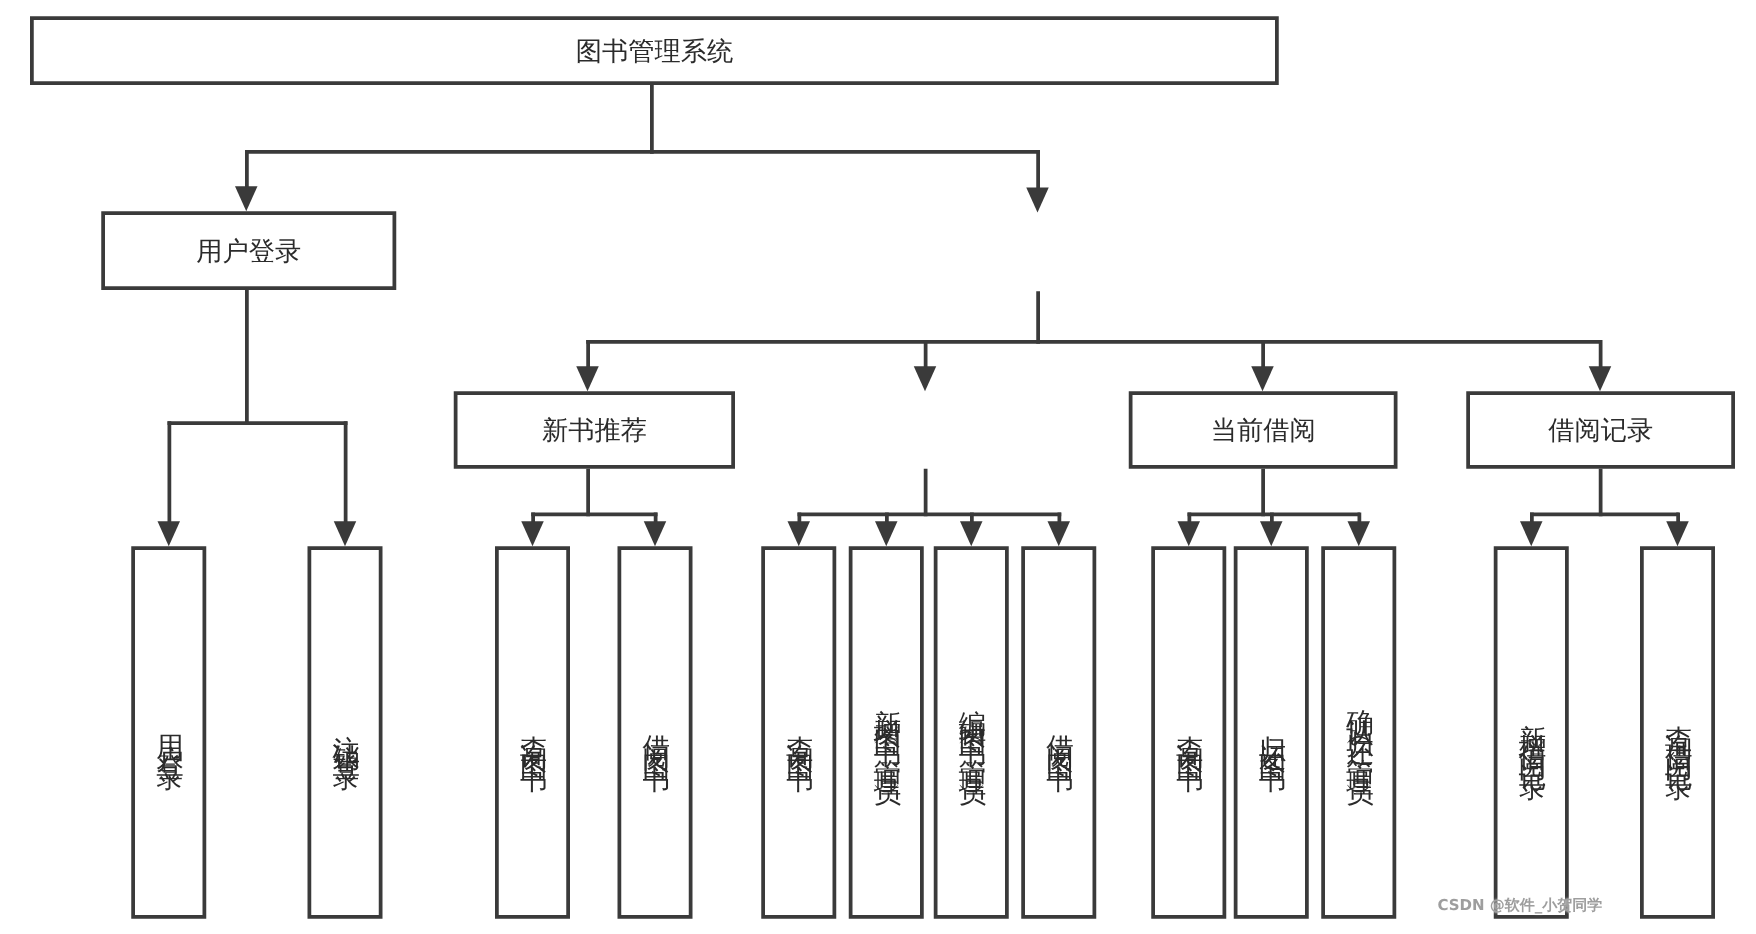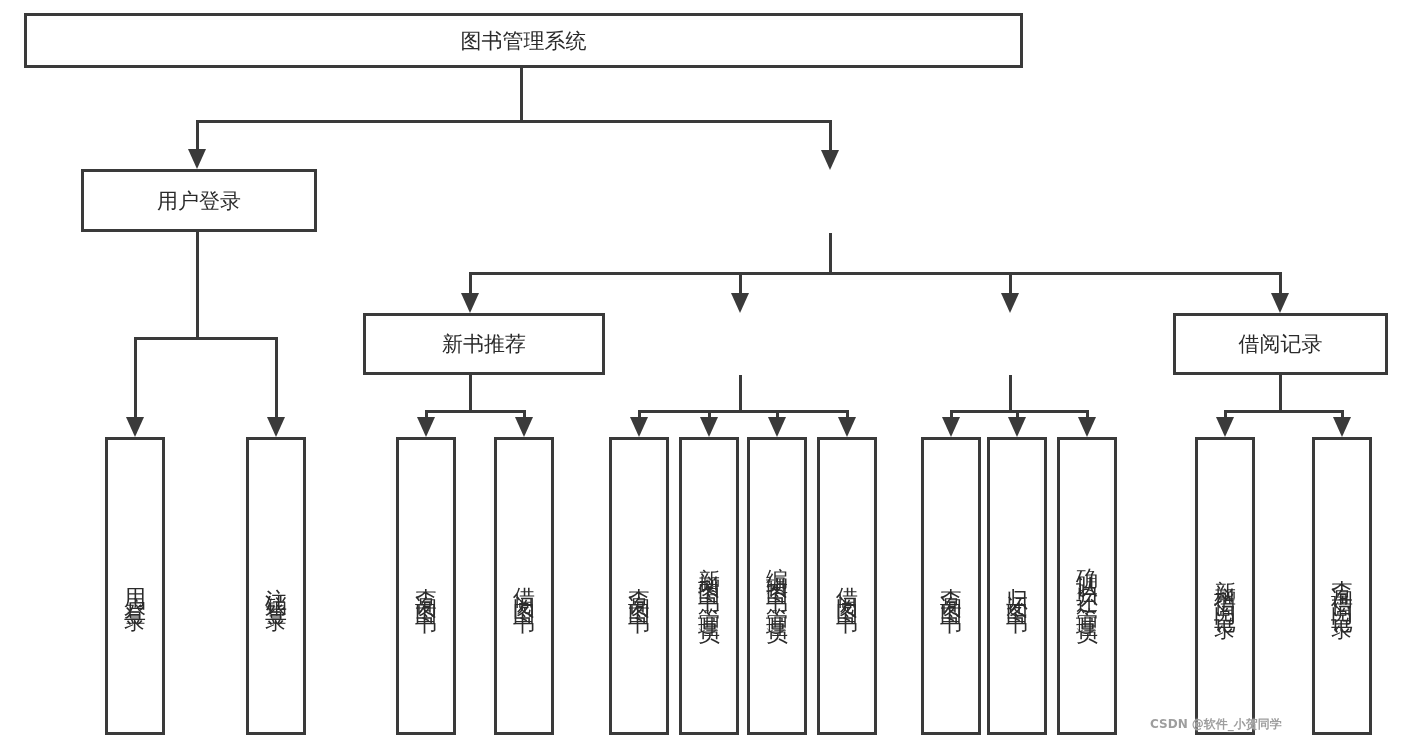--- a/index.html
+++ b/index.html
@@ -62,22 +62,25 @@
 <div class="canvas">
 
   <div class="box h" style="left:24px;top:13px;width:999px;height:55px;">
     <span>图书管理系统</span>
   </div>
 
   <div class="box h" style="left:81px;top:169px;width:236px;height:63px;">
     <span>用户登录</span>
   </div>
 
-  <div class="box h" style="left:363px;top:313px;width:242px;height:62px;">
+  <div class="box h" style="left:363px;top:313px;width:225px;height:62px;">
     <span>新书推荐</span>
+  </div>
+  <div class="box h" style="left:903px;top:313px;width:215px;height:62px;">
+    <span>当前借阅</span>
   </div>
   <div class="box h" style="left:1173px;top:313px;width:215px;height:62px;">
     <span>借阅记录</span>
   </div>
 
   <div class="box leaf" style="left:105px;">
     <span>用户登录</span>
   </div>
   <div class="box leaf" style="left:246px;">
     <span>注销登录</span>

